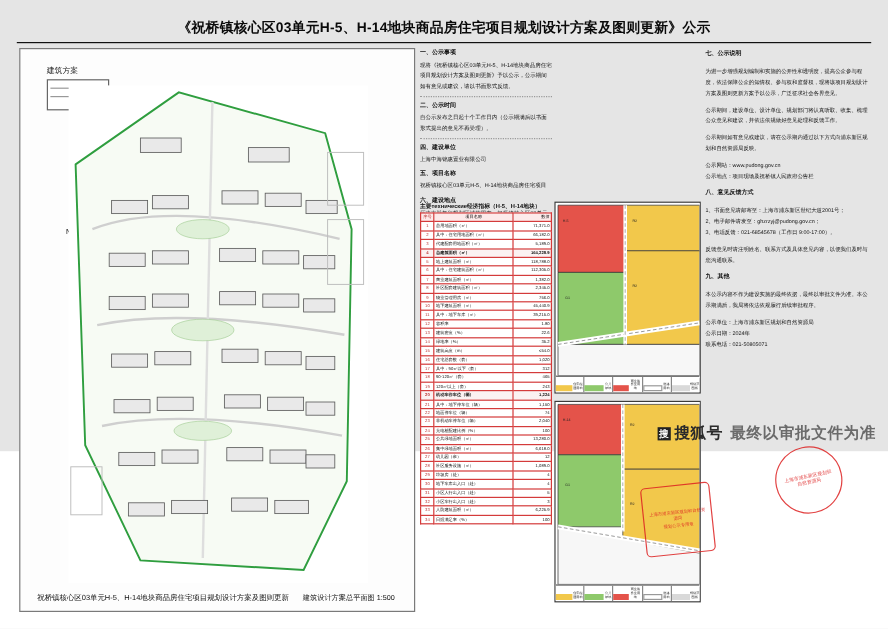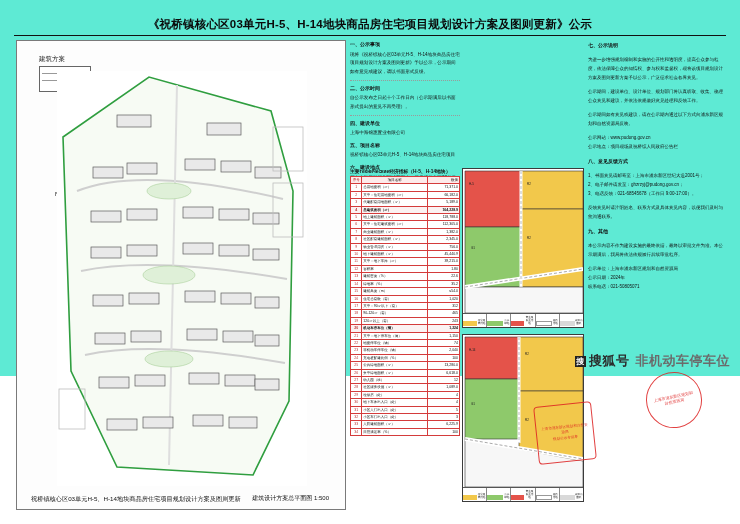--- a/index.html
+++ b/index.html
@@ -5,21 +5,21 @@
   * { box-sizing: border-box; }
   html, body { margin:0; padding:0; }
   body {
     width: 740px; height: 524px; position: relative;
     background: #fff;
     font-family: "Liberation Sans", sans-serif;
     overflow: hidden;
   }
   .sheet {
     position:absolute; left:0; top:0; width:740px; height:376px;
-    background:#5eead4;
+    background:#e5e5e5;
     text-decoration:underline;
   }
   .title-bar {
     position:absolute; left:14px; top:14px; width:712px; height:22px;
     border-bottom:1.2px solid #111;
     text-align:center;
   }
   .title-text {
     font-size:11.5px; font-weight:bold; color:#0a0a0a; letter-spacing:0.2px;
     line-height:20px; white-space:nowrap;
@@ -533,16 +533,16 @@
 
   <div class="seal seal-1">
     <span style="padding:6px;line-height:1.2">上海市浦东新区规划和自然资源局</span>
   </div>
   <div class="seal seal-2">
     <span class="inner" style="white-space:pre-line;padding:4px">上海市浦东新区规划和自然资源局
 规划公示专用章</span>
   </div>
 
   <div class="wm">
-    <span class="sq">搜</span><span>搜狐号</span><span class="light" style="margin-left:6px">非机动车停车位</span>
+    <span class="sq">搜</span><span>搜狐号</span><span class="light" style="margin-left:6px">最终以审批文件为准</span>
   </div>
 
 </div>
 
 </body></html>

